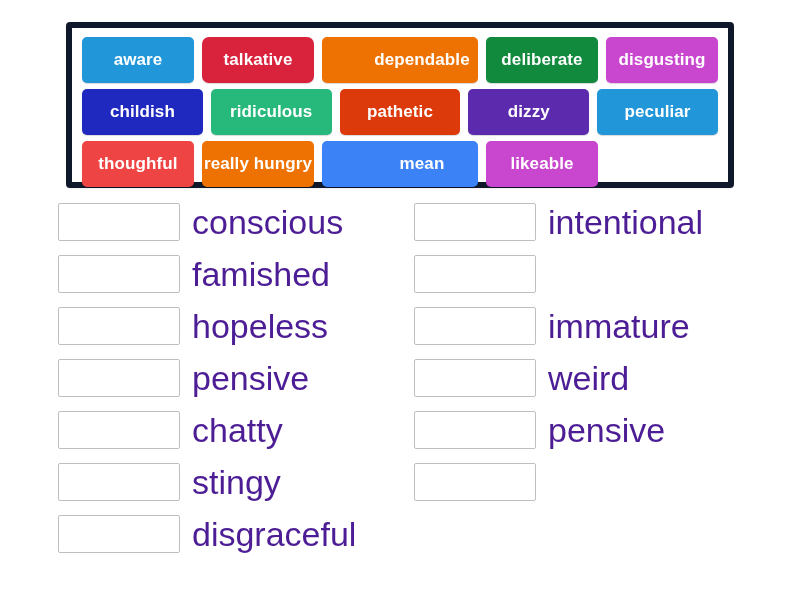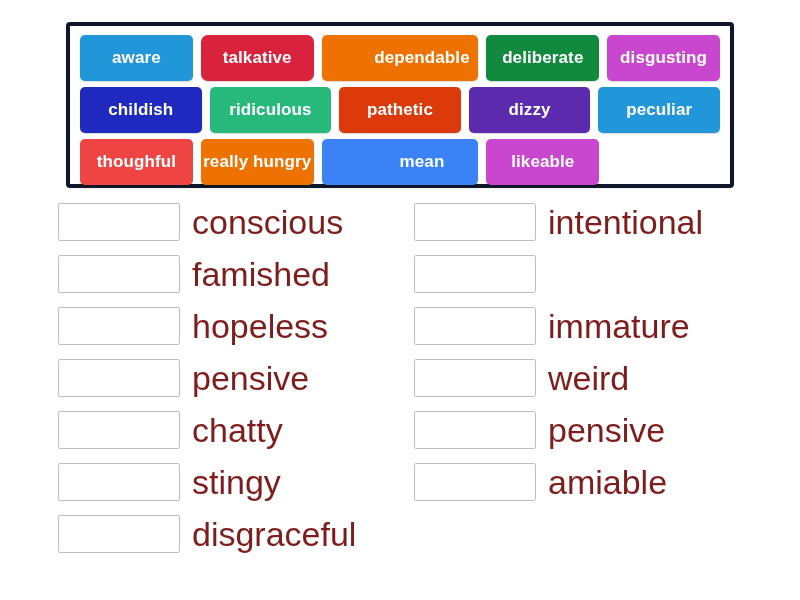--- a/index.html
+++ b/index.html
@@ -21,21 +21,21 @@
 
   
   .tile-bank {
     position: absolute;
     left: 66px;
     top: 22px;
     width: 668px;
     height: 166px;
     box-sizing: border-box;
     background: #ffffff;
-    border: 4px solid #0f172a;
+    border: 6px solid #0f172a;
     border-radius: 4px;
     box-shadow: 0 1px 2px rgba(0,0,0,0.06);
     padding: 6px 6px;
   }
 
   .tile-row {
     display: flex;
     height: 52px;
     margin-bottom: 0px;
   }
@@ -95,21 +95,21 @@
     box-sizing: border-box;
     background: #ffffff;
     border: 1px solid #bfbfbf;
     border-radius: 2px;
     flex: 0 0 auto;
   }
 
   .answer-word {
     margin-left: 12px;
     font-size: 34px;
-    color: #7f1d1d;
+    color: #4c1d95;
     line-height: 1;
     white-space: nowrap;
     font-weight: normal;
   }
 </style>
 </head>
 <body>
 
 <div id="app">
 
@@ -183,18 +183,17 @@
         <div class="answer-row">
           <div class="drop-box"></div>
           <div class="answer-word">weird</div>
         </div>
         <div class="answer-row">
           <div class="drop-box"></div>
           <div class="answer-word">pensive</div>
         </div>
         <div class="answer-row">
           <div class="drop-box"></div>
-          <div class="answer-word">amiable</div>
         </div>
       </div>
   </div>
 
 </div>
 
 </body></html>

